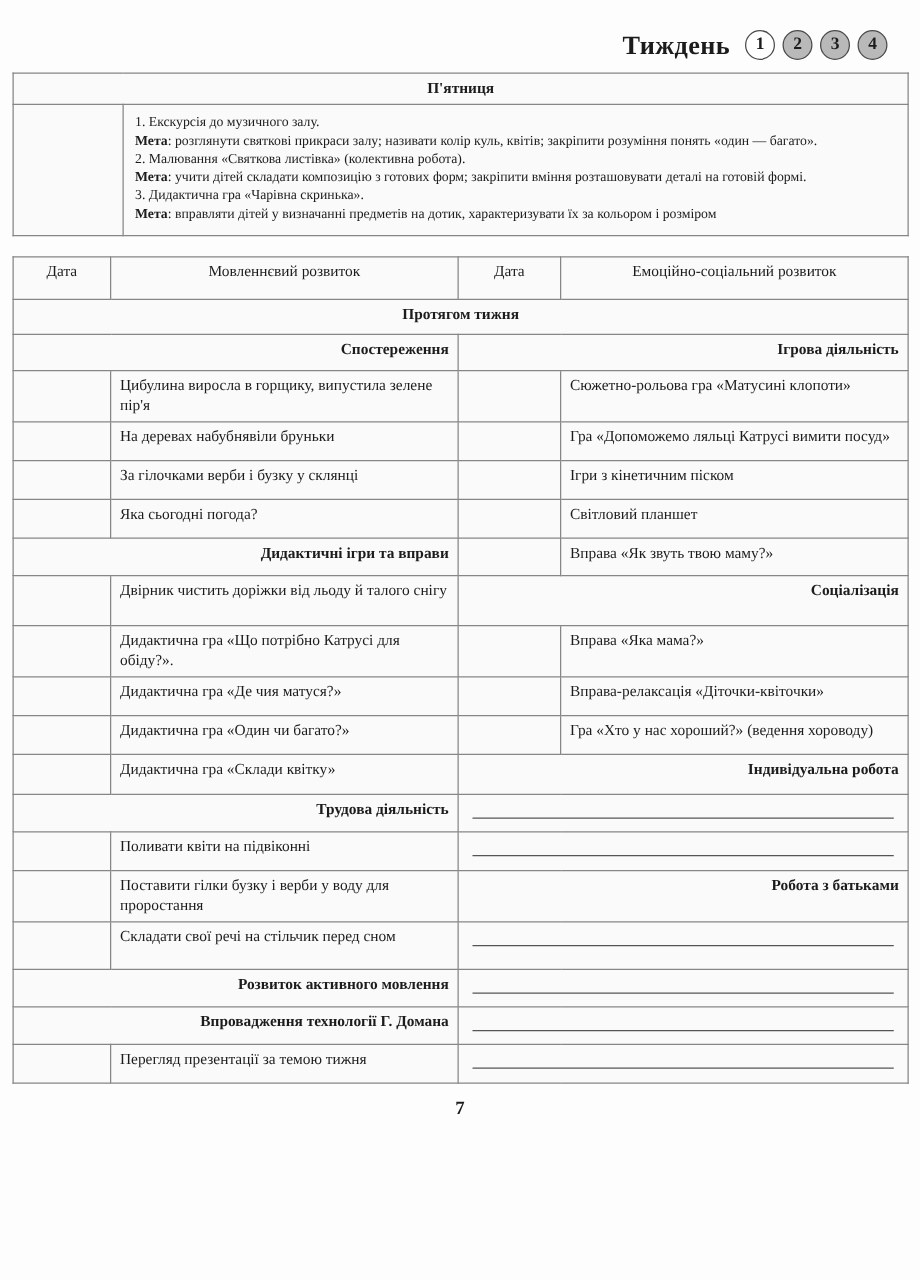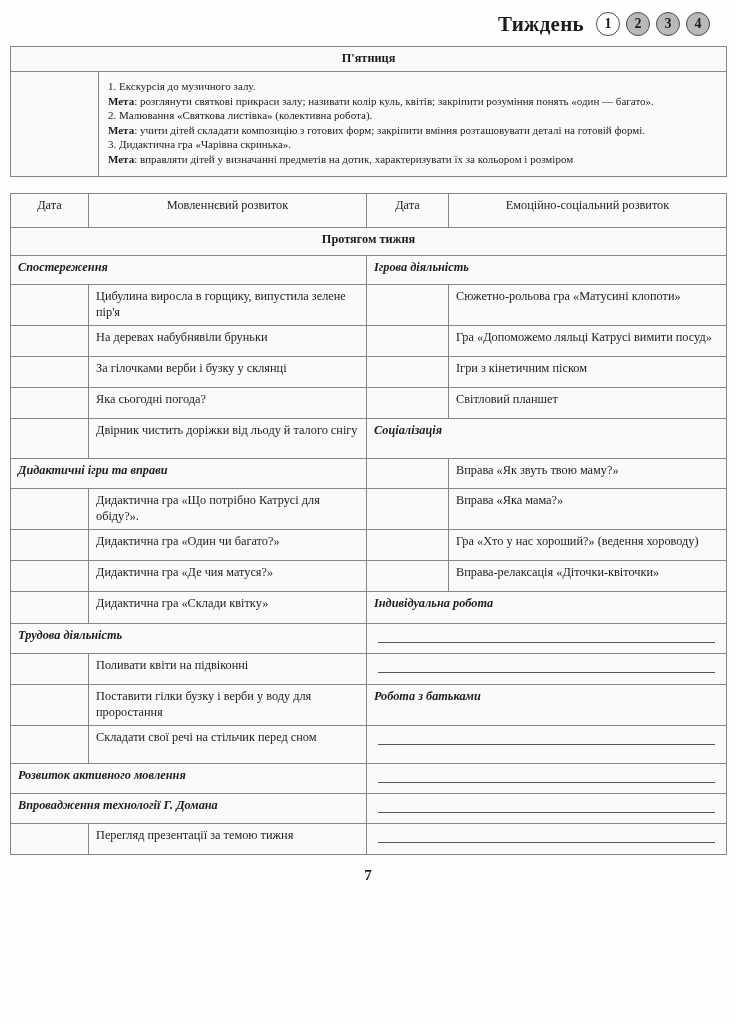--- a/index.html
+++ b/index.html
@@ -7,21 +7,21 @@
     margin: 0; padding: 0;
     width: 736px; height: 1024px;
     background: #fdfdfd;
     font-family: "Liberation Serif", "DejaVu Serif", serif;
     color: #1c1c1c;
   }
   .page {
     position: relative;
     width: 736px;
     height: 1024px;
-    padding: 4px 10px;
+    padding: 16px 10px;
     background: #fdfdfd;
   }
 
   
   .wk-header {
     display: flex;
     align-items: center;
     justify-content: flex-end;
     height: 40px;
     padding-right: 16px;
@@ -68,25 +68,24 @@
     background: #dcdcdc;
     vertical-align: middle;
   }
   td.colhd {
     text-align: center;
     font-weight: normal;
     vertical-align: middle;
     background: #fafafa;
   }
   td.sechd {
-    text-align: left;
+    text-align: right;
     font-weight: bold;
     vertical-align: middle;
     background: #fafafa;
-    font-style: italic;
   }
   td.date { background: #fafafa; }
   td.body { vertical-align: top; }
   td.mid { vertical-align: middle; }
 
   .blankline {
     display: block;
     border-bottom: 1.1px solid #555;
     height: 0;
     margin: 14px 4px 0 4px;
@@ -197,47 +196,47 @@
       </tr>
 
       <tr>
         <td class="date">&nbsp;</td>
         <td class="body mid" style="height:31px">Яка сьогодні погода?</td>
         <td class="date">&nbsp;</td>
         <td class="body mid">Світловий планшет</td>
       </tr>
 
       <tr>
+        <td class="sechd" colspan="2" style="height:30px">Дидактичні ігри та вправи</td>
+        <td class="date">&nbsp;</td>
+        <td class="body mid">Вправа «Як звуть твою маму?»</td>
+      </tr>
+
+      <tr>
         <td class="date">&nbsp;</td>
         <td class="body" style="height:40px">Двірник чистить доріжки від льоду й талого снігу</td>
         <td class="sechd" colspan="2">Соціалізація</td>
       </tr>
-
-      <tr>
-        <td class="sechd" colspan="2" style="height:30px">Дидактичні ігри та вправи</td>
-        <td class="date">&nbsp;</td>
-        <td class="body mid">Вправа «Як звуть твою маму?»</td>
-      </tr>
       <tr>
         <td class="date">&nbsp;</td>
         <td class="body" style="height:38px">Дидактична гра «Що потрібно Катрусі для обіду?».</td>
         <td class="date">&nbsp;</td>
         <td class="body mid">Вправа «Яка мама?»</td>
       </tr>
       <tr>
         <td class="date">&nbsp;</td>
+        <td class="body mid" style="height:31px">Дидактична гра «Де чия матуся?»</td>
+        <td class="date">&nbsp;</td>
+        <td class="body mid">Вправа-релаксація «Діточки-квіточки»</td>
+      </tr>
+      <tr>
+        <td class="date">&nbsp;</td>
         <td class="body mid" style="height:31px">Дидактична гра «Один чи багато?»</td>
         <td class="date">&nbsp;</td>
         <td class="body">Гра «Хто у нас хороший?» (ведення хороводу)</td>
-      </tr>
-      <tr>
-        <td class="date">&nbsp;</td>
-        <td class="body mid" style="height:31px">Дидактична гра «Де чия матуся?»</td>
-        <td class="date">&nbsp;</td>
-        <td class="body mid">Вправа-релаксація «Діточки-квіточки»</td>
       </tr>
 
       <tr>
         <td class="date">&nbsp;</td>
         <td class="body mid" style="height:32px">Дидактична гра «Склади квітку»</td>
         <td class="sechd" colspan="2">Індивідуальна робота</td>
       </tr>
 
       <tr>
         <td class="sechd" colspan="2" style="height:30px">Трудова діяльність</td>

